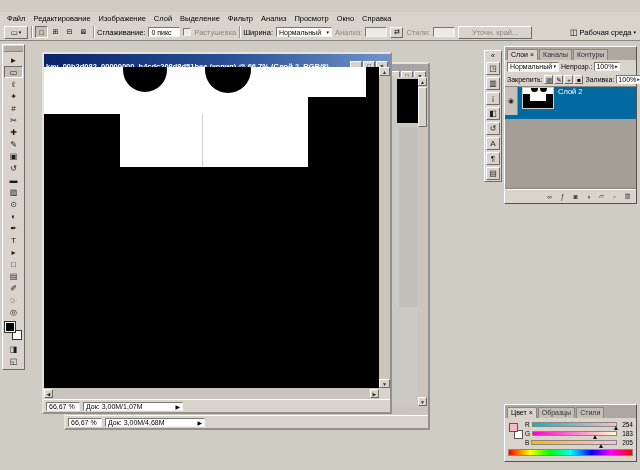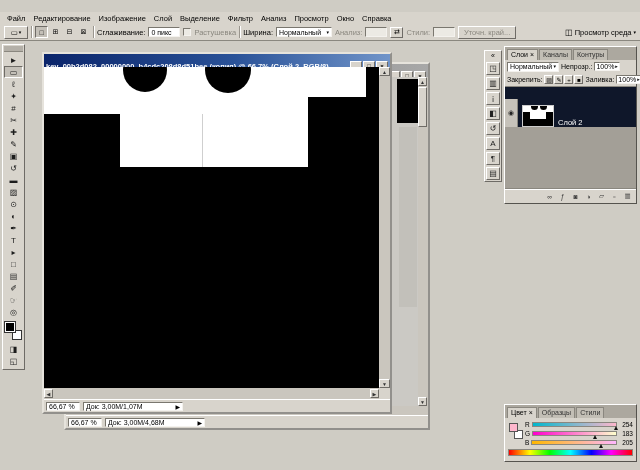--- a/index.html
+++ b/index.html
@@ -49,21 +49,21 @@
 
   .panel{position:absolute;background:#d8d4cc;border:1px solid;border-color:#fff #55534e #55534e #fff}
   .tabbar{height:13px;background:#aca89f;display:flex;align-items:flex-end;padding:1px 2px 0;gap:1px;font-size:7px}
   .tab{padding:1px 3px 0;background:#c2beb5;border:1px solid #8a877f;border-bottom:none;color:#333;height:11px}
   .tab.active{background:#d8d4cc;color:#000}
   .lp-row{display:flex;align-items:center;gap:2px;padding:0 2px;font-size:7px;height:13px}
   .selectbox{background:#fff;border:1px solid;border-color:#7a776f #f4f2ee #f4f2ee #7a776f;height:10px;display:flex;align-items:center;padding:0 2px;flex:0 0 auto}
   .mini-field{background:#fff;border:1px solid;border-color:#7a776f #f4f2ee #f4f2ee #7a776f;height:9px;padding:0 1px;display:flex;align-items:center;gap:1px}
   .lock-icon{width:9px;height:9px;font-size:6px;display:flex;align-items:center;justify-content:center;border:1px solid;border-color:#fff #6e6b66 #6e6b66 #fff}
   .layer-list{height:103px;background:#a39f97;border-top:1px solid #8a877f;border-bottom:1px solid #8a877f;overflow:hidden}
-  .layer-row{height:40px;background:#0f172a;display:flex;align-items:flex-end;color:#fff}
+  .layer-row{height:32px;background:#0369a1;display:flex;align-items:flex-start;color:#fff}
   .eye-cell{width:13px;height:28px;background:#c6c2ba;border-right:1px solid #8a877f;display:flex;align-items:center;justify-content:center;color:#222;font-size:7px}
   .layer-thumb{width:32px;height:22px;margin:0 4px;position:relative;background:#000;border:1px solid #cccccc;overflow:hidden}
   .lp-bottom{height:13px;display:flex;align-items:center;justify-content:flex-end;gap:2px;padding:0 3px;border-top:1px solid #fff}
   .lpb-icon{width:11px;height:10px;font-size:6.5px;color:#333;display:flex;align-items:center;justify-content:center}
 
   .cp-row{display:flex;align-items:center;gap:2px;height:9px;font-size:6.5px;padding:0 3px 0 20px}
   .slider-bar{position:relative;flex:1;height:5px;border:1px solid #8a877f}
   .slider-marker{position:absolute;bottom:-4px;width:0;height:0;border-left:2px solid transparent;border-right:2px solid transparent;border-bottom:4px solid #111}
   .slider-val{width:14px;text-align:right}
   .spectrum{margin:2px 3px 0;height:7px;border:1px solid #8a877f;background:linear-gradient(90deg,#f00,#ff0 17%,#0f0 33%,#0ff 50%,#00f 67%,#f0f 83%,#f00)}
@@ -112,25 +112,25 @@
       <span>Нормальный</span>
       <span class="dd-arrow">▾</span>
     </div>
     <span class="dim">Анализ:</span>
     <div class="field opt-field" style="width:22px;background:#eceae4"></div>
     <div class="raised cen" style="width:13px;height:11px;font-size:7px">
         <span>⇄</span>
       </div>
     <span class="dim">Стили:</span>
     <div class="field opt-field" style="width:22px;background:#eceae4"></div>
-    <div class="raised cen dim" style="width:58px;height:13px">Уточн. край...</div>
+    <div class="raised cen dim" style="width:74px;height:13px">Уточн. край...</div>
     <div style="flex:1"></div>
     <div style="display:flex;align-items:center;gap:2px">
       <span style="font-size:8px">◫</span>
-      <span>Просмотр среда</span>
+      <span>Рабочая среда</span>
       <span class="dd-arrow">▾</span>
     </div>
   </div>
 
   <div class="toolbox">
     <div class="toolbox-grip"></div>
     <div class="tools">
 
     <div class="tool-btn">►</div>
         <div class="tool-btn">▭</div>

